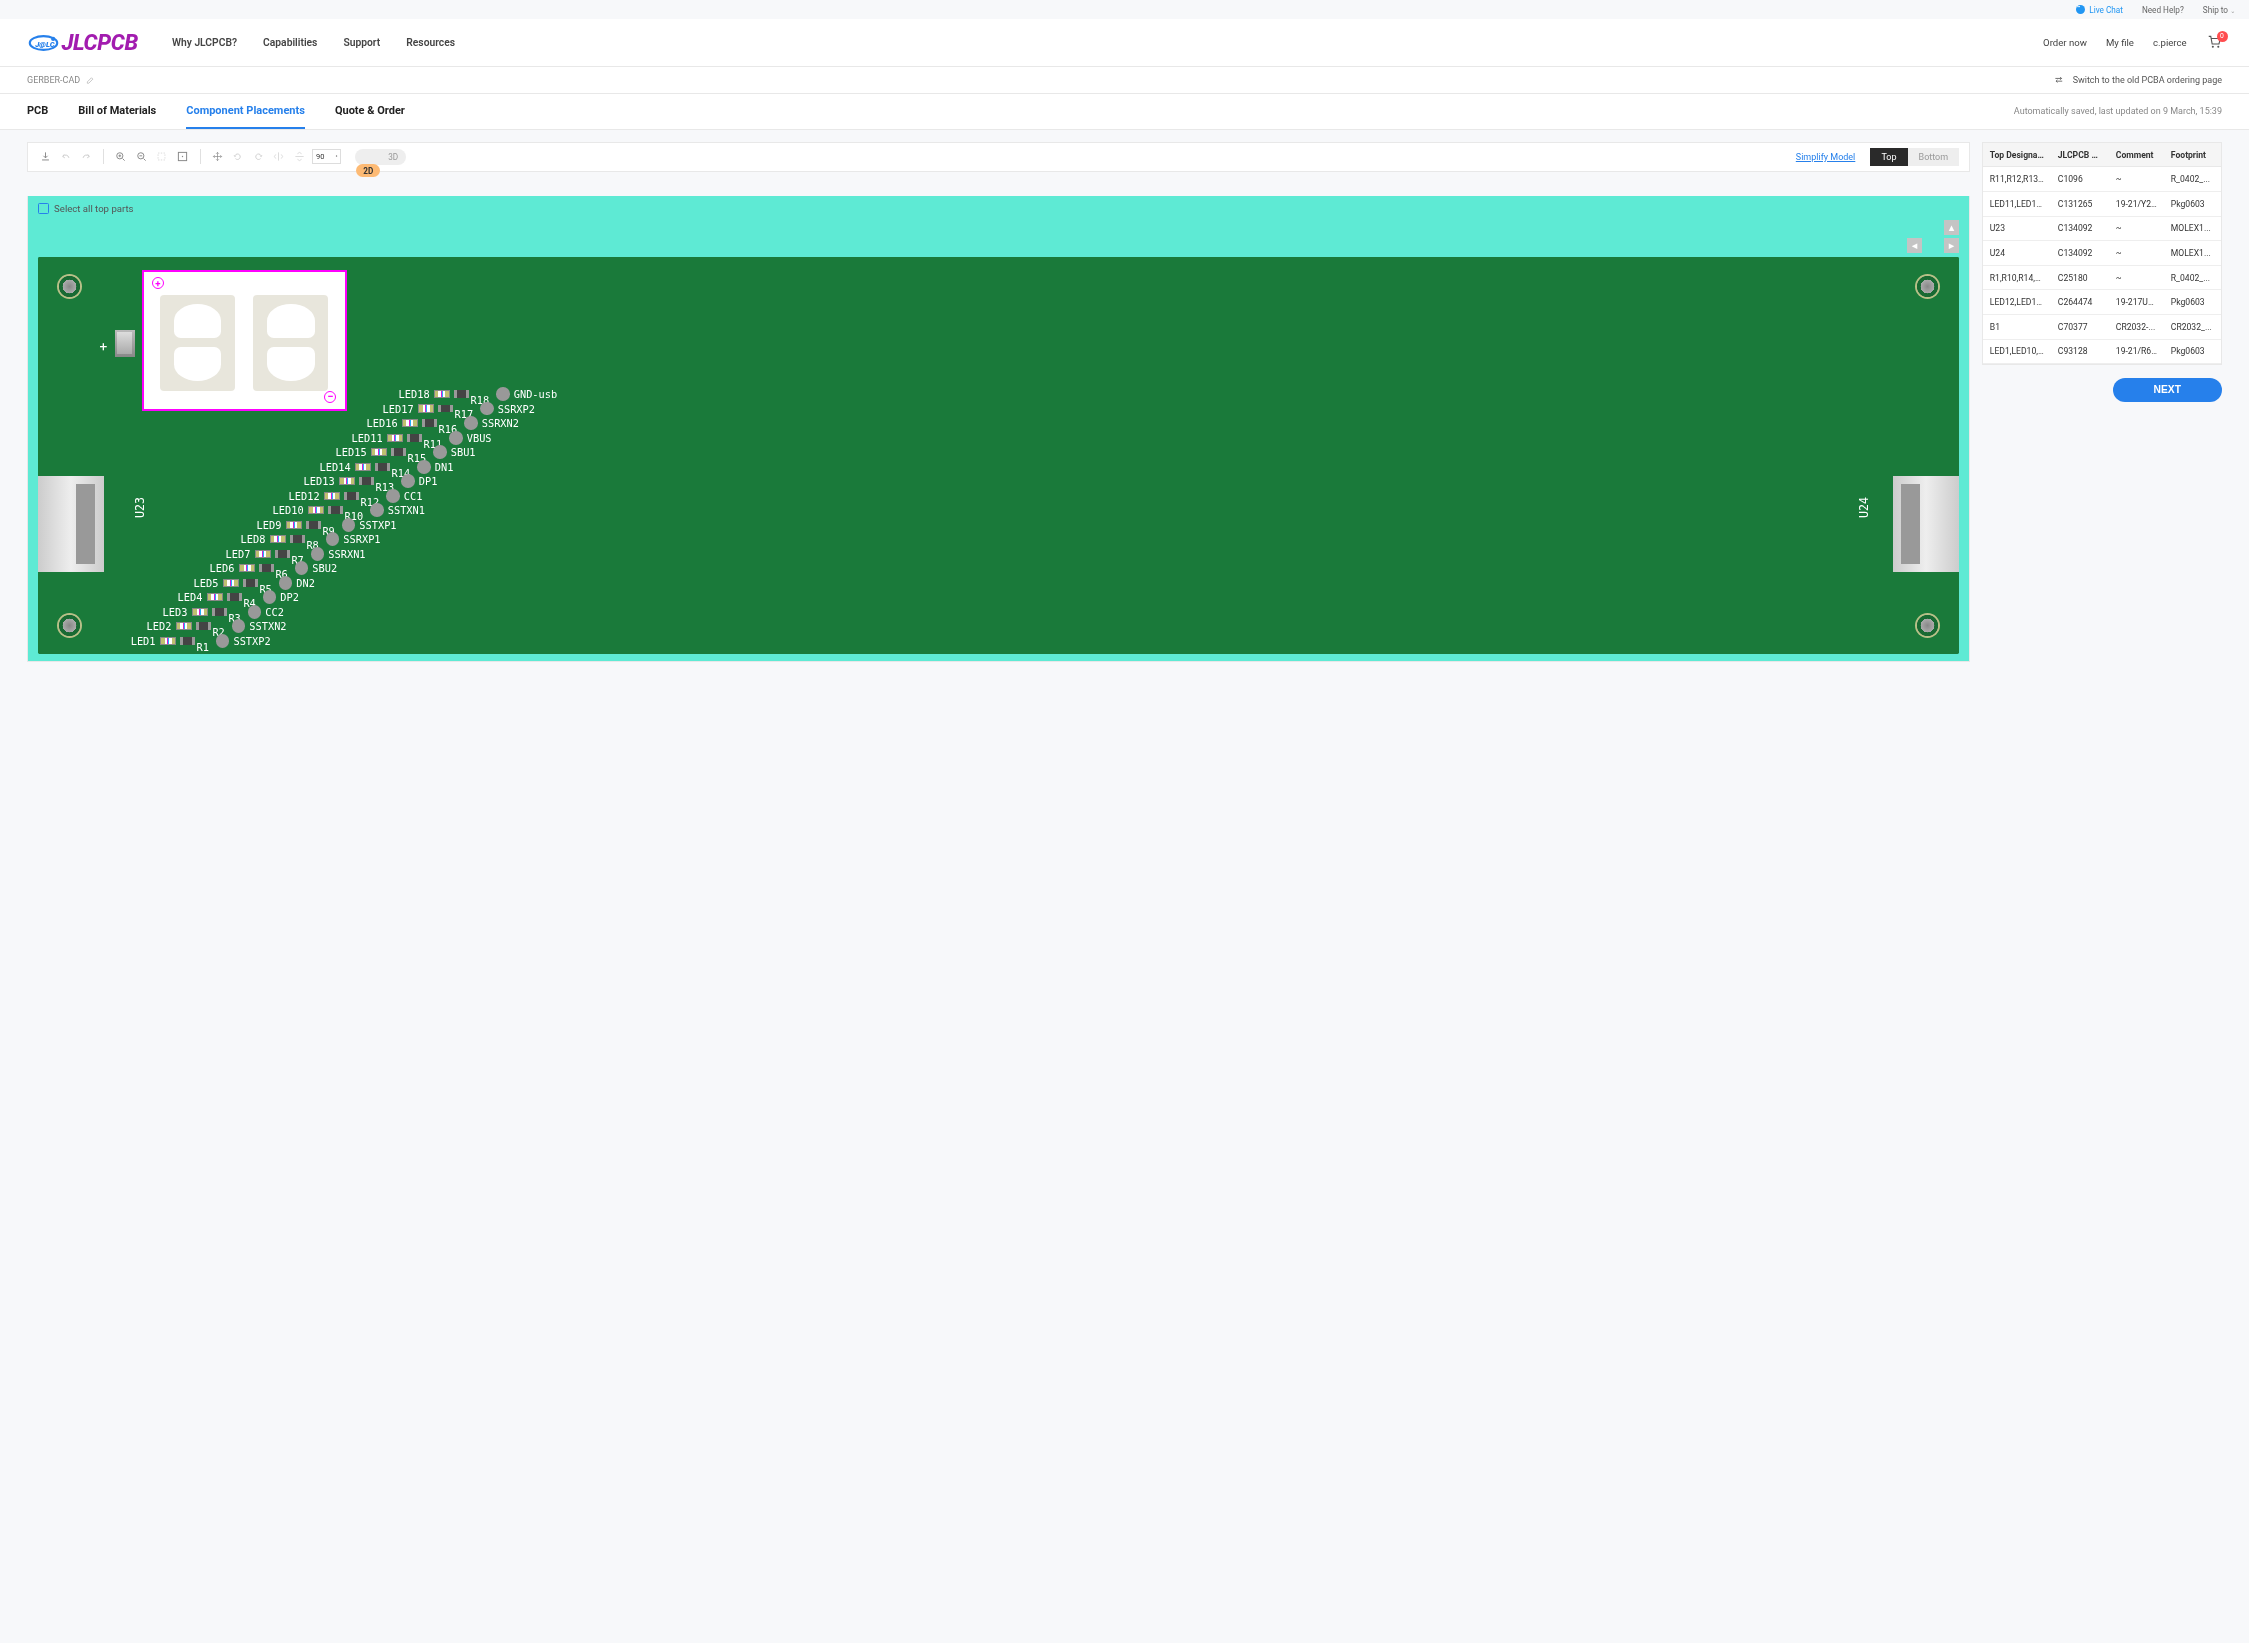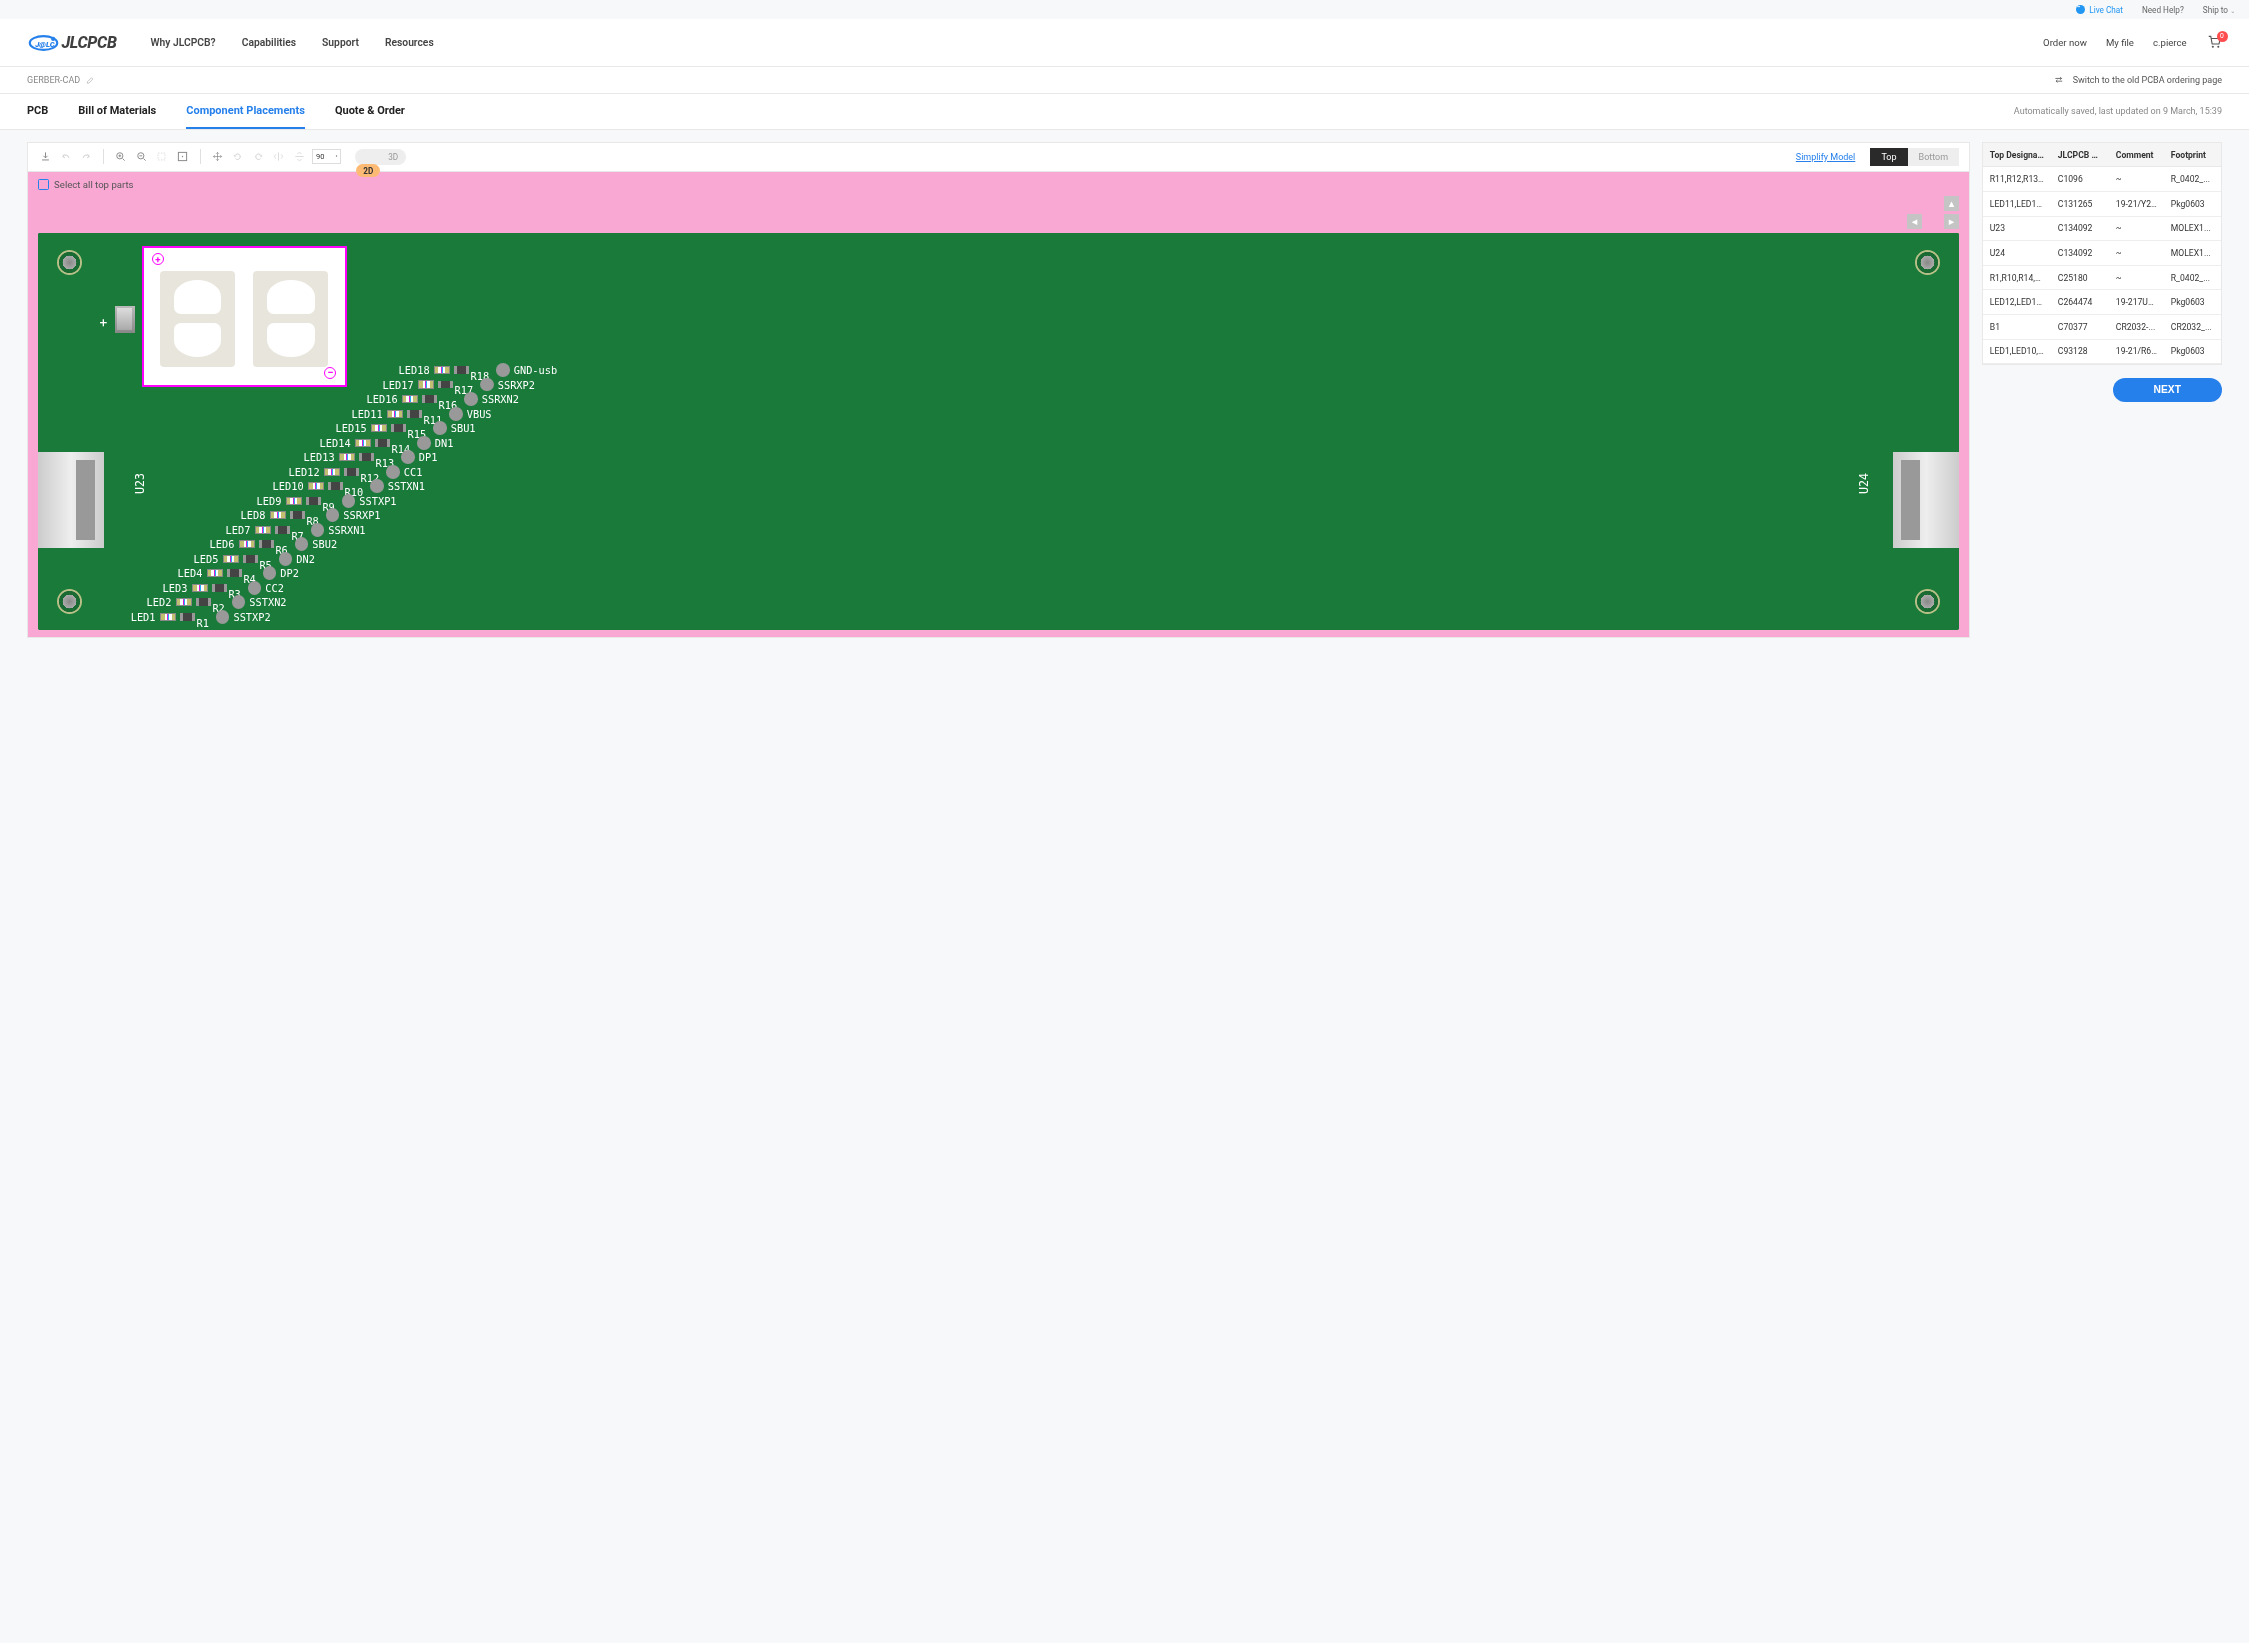--- a/index.html
+++ b/index.html
@@ -9,21 +9,21 @@
 .topstrip { background: #f7f8fa; height: 19px; display: flex; justify-content: flex-end; align-items: center; padding: 0 13.7px; gap: 19px; font-size: 8.2px; color: #666; }
 .topstrip .chat { color: #2196f3; display: flex; align-items: center; gap: 4.1px; }
 .chaticon { width: 9.6px; height: 9.6px; background: #2196f3; border-radius: 50%; position: relative; }
 .chaticon::after { content: '•••'; color: #fff; font-size: 4.8px; position: absolute; top: 0.7px; left: 1.4px; letter-spacing: -0.7px; }
 .shipchev { font-size: 6.2px; color: #999; margin-left: 2.1px; }
 
 
 .header { background: #fff; border-bottom: 0.7px solid #e8e8e8; height: 48px; display: flex; align-items: center; padding: 0 27px; }
 .logo { display: flex; align-items: center; gap: 1.4px; margin-right: 34px; }
 .logo-glyph { width: 33px; height: 22px; position: relative; }
-.logo-text { font-size: 16px; font-weight: 800; color: #404040; font-style: italic; letter-spacing: -0.3px; }
+.logo-text { font-size: 22px; font-weight: 800; color: #a21caf; font-style: italic; letter-spacing: -0.3px; }
 .nav { display: flex; gap: 26px; font-size: 10.3px; font-weight: 600; color: #444; }
 .nav > span { cursor: pointer; }
 .spacer { flex: 1; }
 .right-nav { display: flex; align-items: center; gap: 19px; font-size: 9.6px; color: #444; }
 .cart { position: relative; }
 .cart svg { width: 16.4px; height: 16.4px; }
 .badge { position: absolute; top: -2.7px; right: -5.5px; background: #ff4d4f; color: #fff; border-radius: 50%; width: 11px; height: 11px; font-size: 6.8px; display: flex; align-items: center; justify-content: center; }
 
 
 .subhead { background: #fff; border-bottom: 0.7px solid #e8e8e8; padding: 8.2px 27px; display: flex; align-items: center; justify-content: space-between; font-size: 9px; color: #888; }
@@ -52,21 +52,21 @@
 .viewtoggle { margin-left: 8.2px; background: #eee; border-radius: 8.2px; height: 16.4px; display: flex; align-items: center; padding: 1.4px; gap: 1.4px; }
 .viewtoggle span { padding: 1.4px 6.8px; border-radius: 6.8px; font-size: 8.2px; cursor: pointer; color: #999; }
 .viewtoggle span.active { background: #fdba74; color: #333; font-weight: 700; margin-top: 28px; }
 .simplify { margin-left: auto; color: #2680eb; text-decoration: underline; font-size: 9px; cursor: pointer; text-align: right; }
 .layertoggle { margin-left: 9.6px; display: flex; }
 .layertoggle span { padding: 4.1px 11px; font-size: 9px; cursor: pointer; }
 .layertoggle .top { background: #2a2a2a; color: #fff; }
 .layertoggle .bot { background: #eee; color: #999; text-align: center; }
 
 
-.canvas-wrap { background: #f9a8d4; border: 0.7px solid #e8e8e8; border-top: none; }
+.canvas-wrap { background: #5eead4; border: 0.7px solid #e8e8e8; border-top: none; margin-top: 24px; }
 .selrow { padding: 6.8px 9.6px; display: flex; align-items: center; gap: 5.5px; font-size: 9.6px; color: #555; }
 .chk { width: 11px; height: 11px; border: 1px solid #2680eb; border-radius: 1.4px; }
 .canvas-nav { display: flex; justify-content: flex-end; padding: 0 9.6px 4.1px; gap: 0; }
 .navsq { width: 15px; height: 15px; background: #c4c4c4; color: #fff; display: flex; align-items: center; justify-content: center; cursor: pointer; }
 .navsq.up { margin-right: 0; }
 .navrow { display: flex; gap: 22px; }
 .pcb-viewport { padding: 0 9.6px 6.8px; }
 .pcb { background: #1a7a3a; width: 100%; height: 397px; position: relative; overflow: hidden; border-radius: 1.4px; }
 .hole { position: absolute; width: 25px; height: 25px; border-radius: 50%; background: radial-gradient(circle, #888 0%, #aaa 38%, #196a33 40%, #196a33 58%, #b8c088 62%, #b8c088 100%); }
 .hole.tl { top: 16.4px; left: 19px; } .hole.tr { top: 16.4px; right: 19px; }

